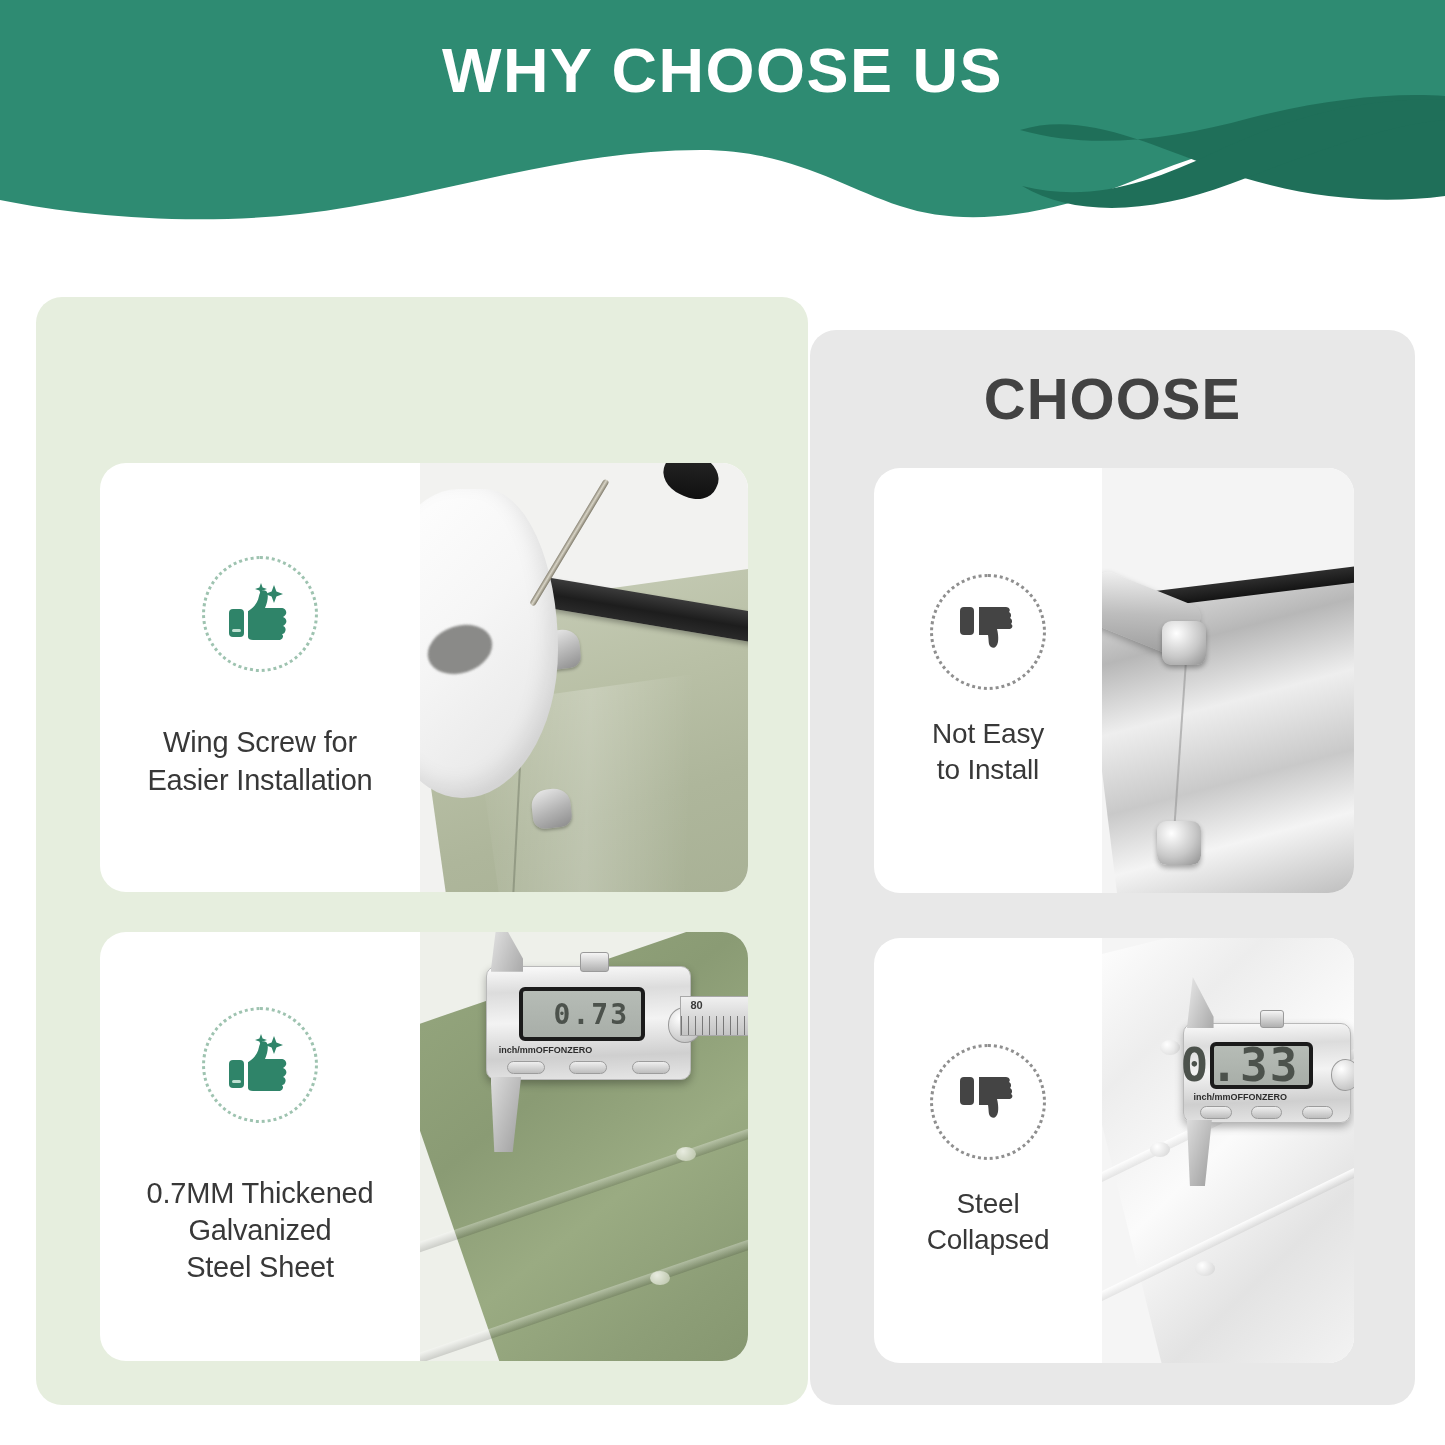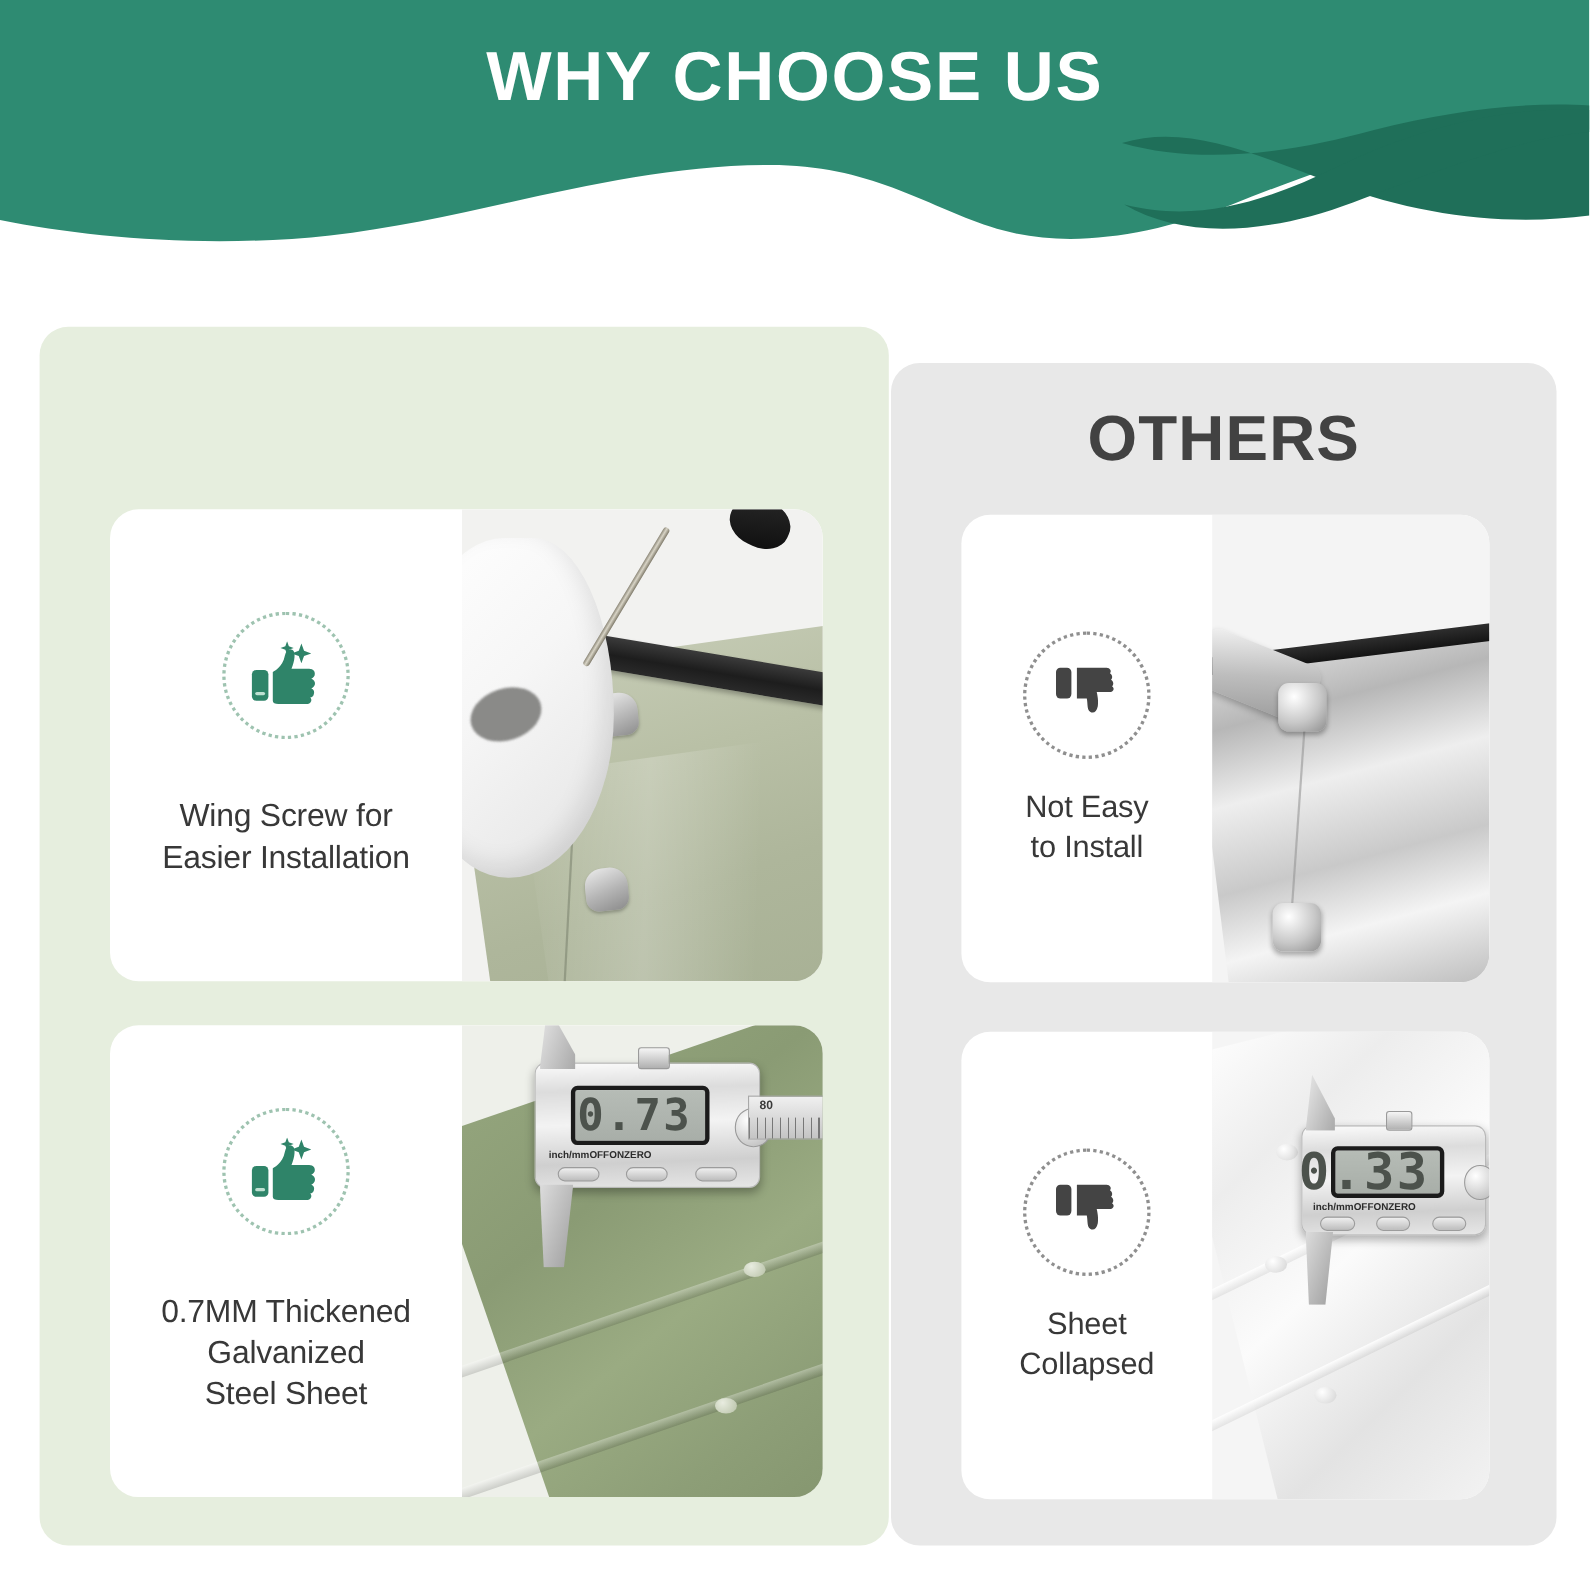--- a/index.html
+++ b/index.html
@@ -353,21 +353,21 @@
       <div class="rib rib2"></div>
       <div class="dimple d1"></div>
       <div class="dimple d2"></div>
 
       <div class="caliper cal-green">
         <div class="cal-body">
           <div class="cal-jaw-upper"></div>
           <div class="cal-jaw-lower"></div>
           <div class="cal-knurl"></div>
           <div class="cal-screen">
-            <span class="cal-digits" style="font-size:40px">0.73</span>
+            <span class="cal-digits" style="font-size:28px">0.73</span>
           </div>
           <div class="cal-labels">
             <span>inch/mm</span>
             <span>OFF</span>
             <span>ON</span>
             <span>ZERO</span>
           </div>
           <div class="cal-btn-row">
             <div class="cal-btn"></div>
             <div class="cal-btn"></div>
@@ -377,21 +377,21 @@
           <div class="cal-beam">
             <div class="cal-beam-num">80</div>
             <div class="cal-beam-ticks"></div>
           </div>
         </div>
       </div>
     </div>
   </div>
 
   <div class="panel panel-others"></div>
-  <div class="panel-heading heading-others">OTHERS</div>
+  <div class="panel-heading heading-others">CHOOSE</div>
 
   <div class="card card-others-1">
     <div class="card-left">
       <div class="icon-circle dotted-gray">
         <svg width="60" height="58" viewBox="0 0 60 58">
           <rect x="2" y="4" width="14" height="28" rx="4" fill="#444444"></rect>
           <path d="M21 4 L48 4 C51 4 53 7 51 9 C53 10 54 13 52 15 C54 16 55 19 53 21 C55 22 55 25 52 26 L39 26 C39 26 41 33 40 39 C39 44 36 46 33 44 C30 42 31 37 30 32 L21 32 Z" fill="#444444"></path>
         </svg>
       </div>
       <div class="card-caption">Not Easy
@@ -408,21 +408,21 @@
   </div>
 
   <div class="card card-others-2">
     <div class="card-left">
       <div class="icon-circle dotted-gray">
         <svg width="60" height="58" viewBox="0 0 60 58">
           <rect x="2" y="4" width="14" height="28" rx="4" fill="#444444"></rect>
           <path d="M21 4 L48 4 C51 4 53 7 51 9 C53 10 54 13 52 15 C54 16 55 19 53 21 C55 22 55 25 52 26 L39 26 C39 26 41 33 40 39 C39 44 36 46 33 44 C30 42 31 37 30 32 L21 32 Z" fill="#444444"></path>
         </svg>
       </div>
-      <div class="card-caption">Sheet
+      <div class="card-caption">Steel
 Collapsed</div>
     </div>
     <div class="card-photo photo-cal-white">
       <div class="panel-bg"></div>
       <div class="rib rib1"></div>
       <div class="rib rib2"></div>
       <div class="dimple d1"></div>
       <div class="dimple d2"></div>
       <div class="dimple d3"></div>
 

